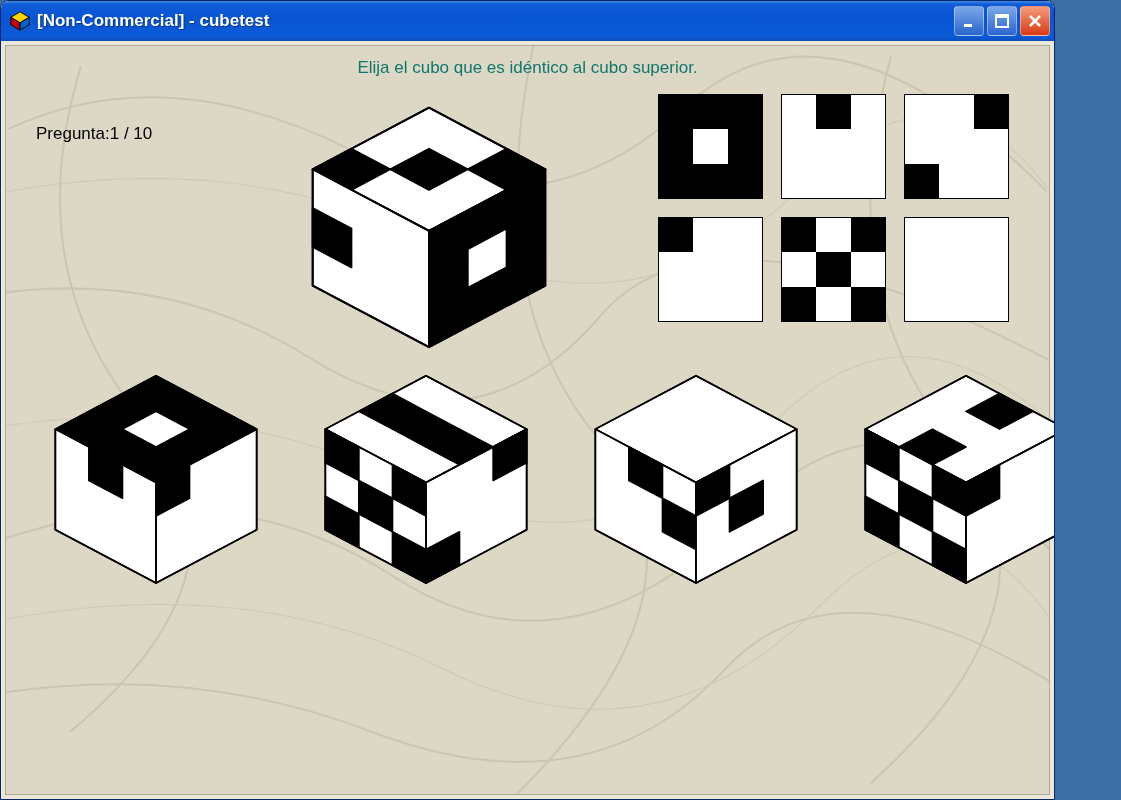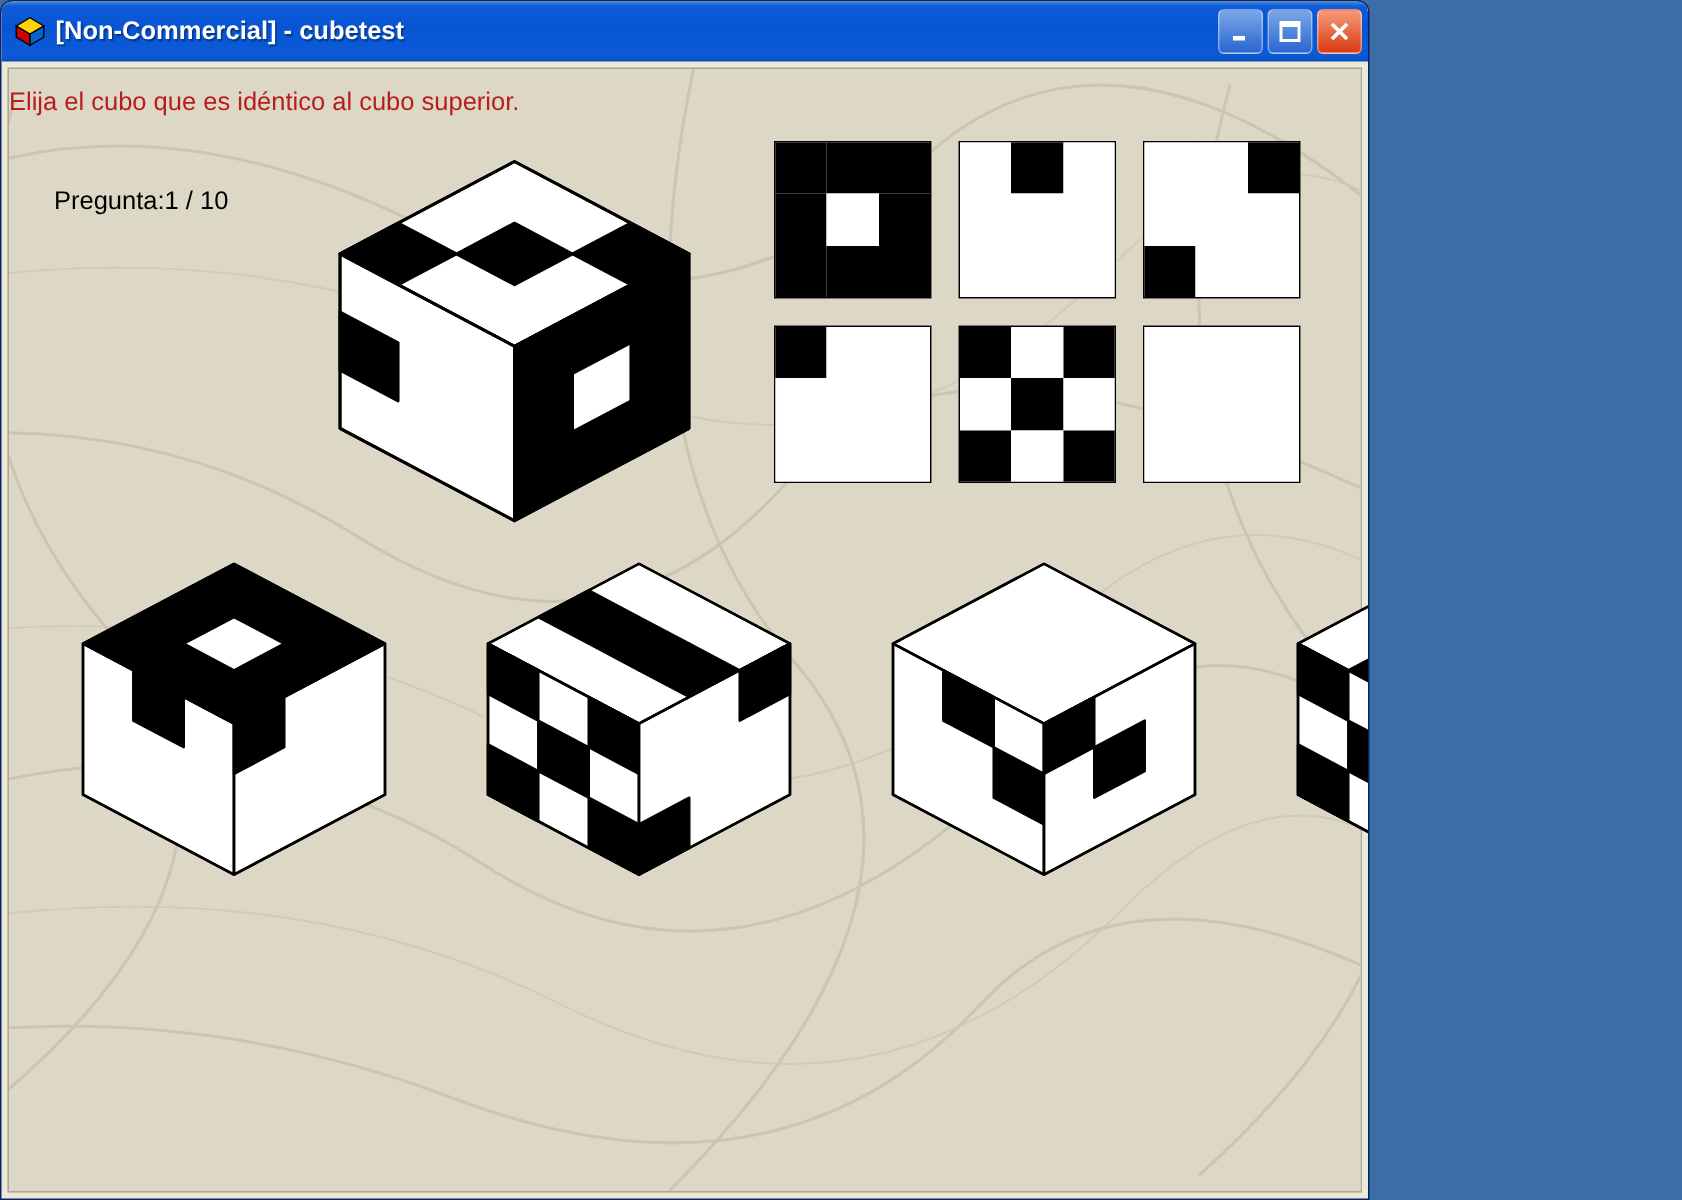--- a/index.html
+++ b/index.html
@@ -1,18 +1,18 @@
 <!DOCTYPE html>
 <html><head>
 <meta charset="utf-8">
 <style>
 * { margin: 0; padding: 0; box-sizing: border-box; }
 body { font-family: Tahoma, Arial, sans-serif; font-size: 13px; background: #3a6ea5; }
 .window {
-  width: 913px; height: 800px;
+  width: 1055px; height: 800px;
   background: #ece9d8;
   border: 1px solid #0a246a;
   border-radius: 8px 8px 0 0;
   overflow: hidden;
   display: flex; flex-direction: column;
 }
 .titlebar {
   height: 40px;
   background: linear-gradient(to bottom, #3c8cde 0%, #0f5bd8 8%, #0855d3 40%, #0b5ad8 88%, #0a4fc0 100%);
   display: flex; align-items: center; padding: 0 4px;
@@ -38,21 +38,21 @@
   display: flex; flex-direction: column;
 }
 .marble {
   position: absolute; inset: 0;
   background: #dcd7c7;
   overflow: hidden;
 }
 .marble svg { width: 100%; height: 100%; }
 .content { position: relative; flex: 1; }
 .instruction {
-  text-align: left; padding: 12px 0 6px 0; font-size: 17px; color: #b91c1c;
+  text-align: center; padding: 12px 0 6px 0; font-size: 17px; color: #0f766e;
 }
 .upper { display: flex; padding: 10px 30px 0 30px; gap: 33px; }
 .leftcol { width: 220px; padding-top: 30px; font-size: 17px; color: #000; }
 .leftcol div { margin-bottom: 80px; }
 .maincube { flex: 0 0 auto; }
 .facegrid {
   flex: 1; display: grid; grid-template-columns: repeat(3, 105px);
   grid-auto-rows: 105px; gap: 18px 18px; justify-content: end; align-content: start;
   padding-right: 10px;
 }

